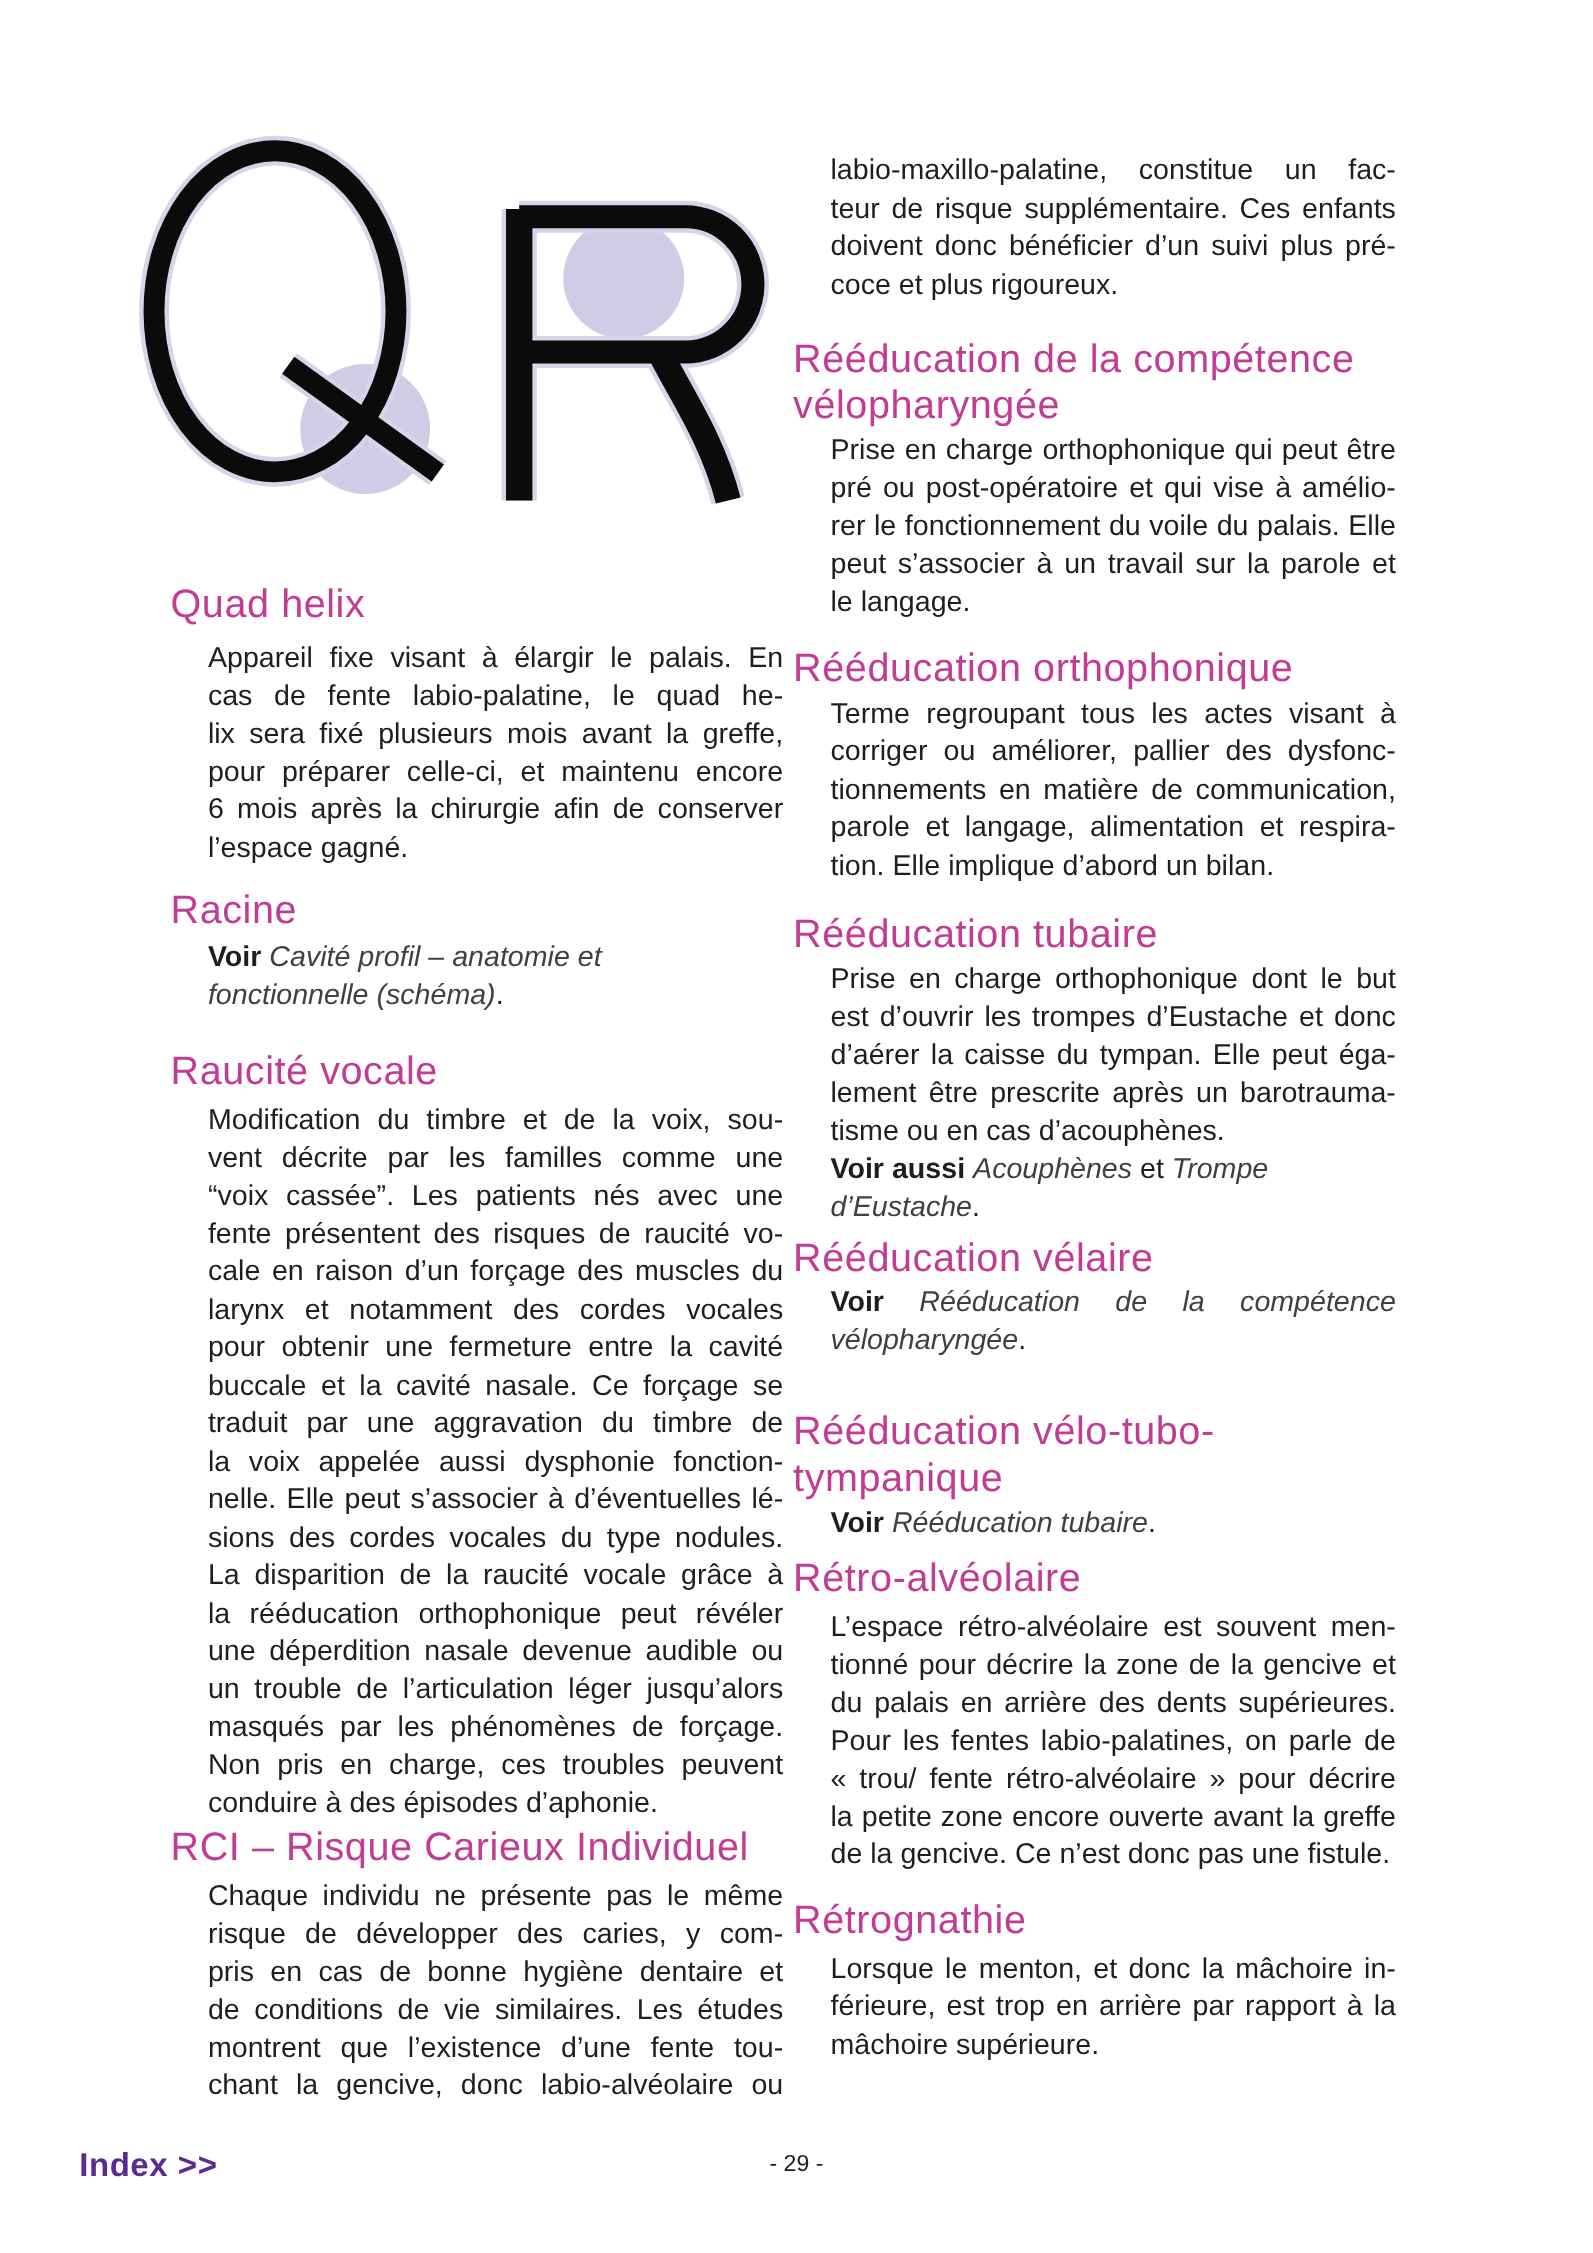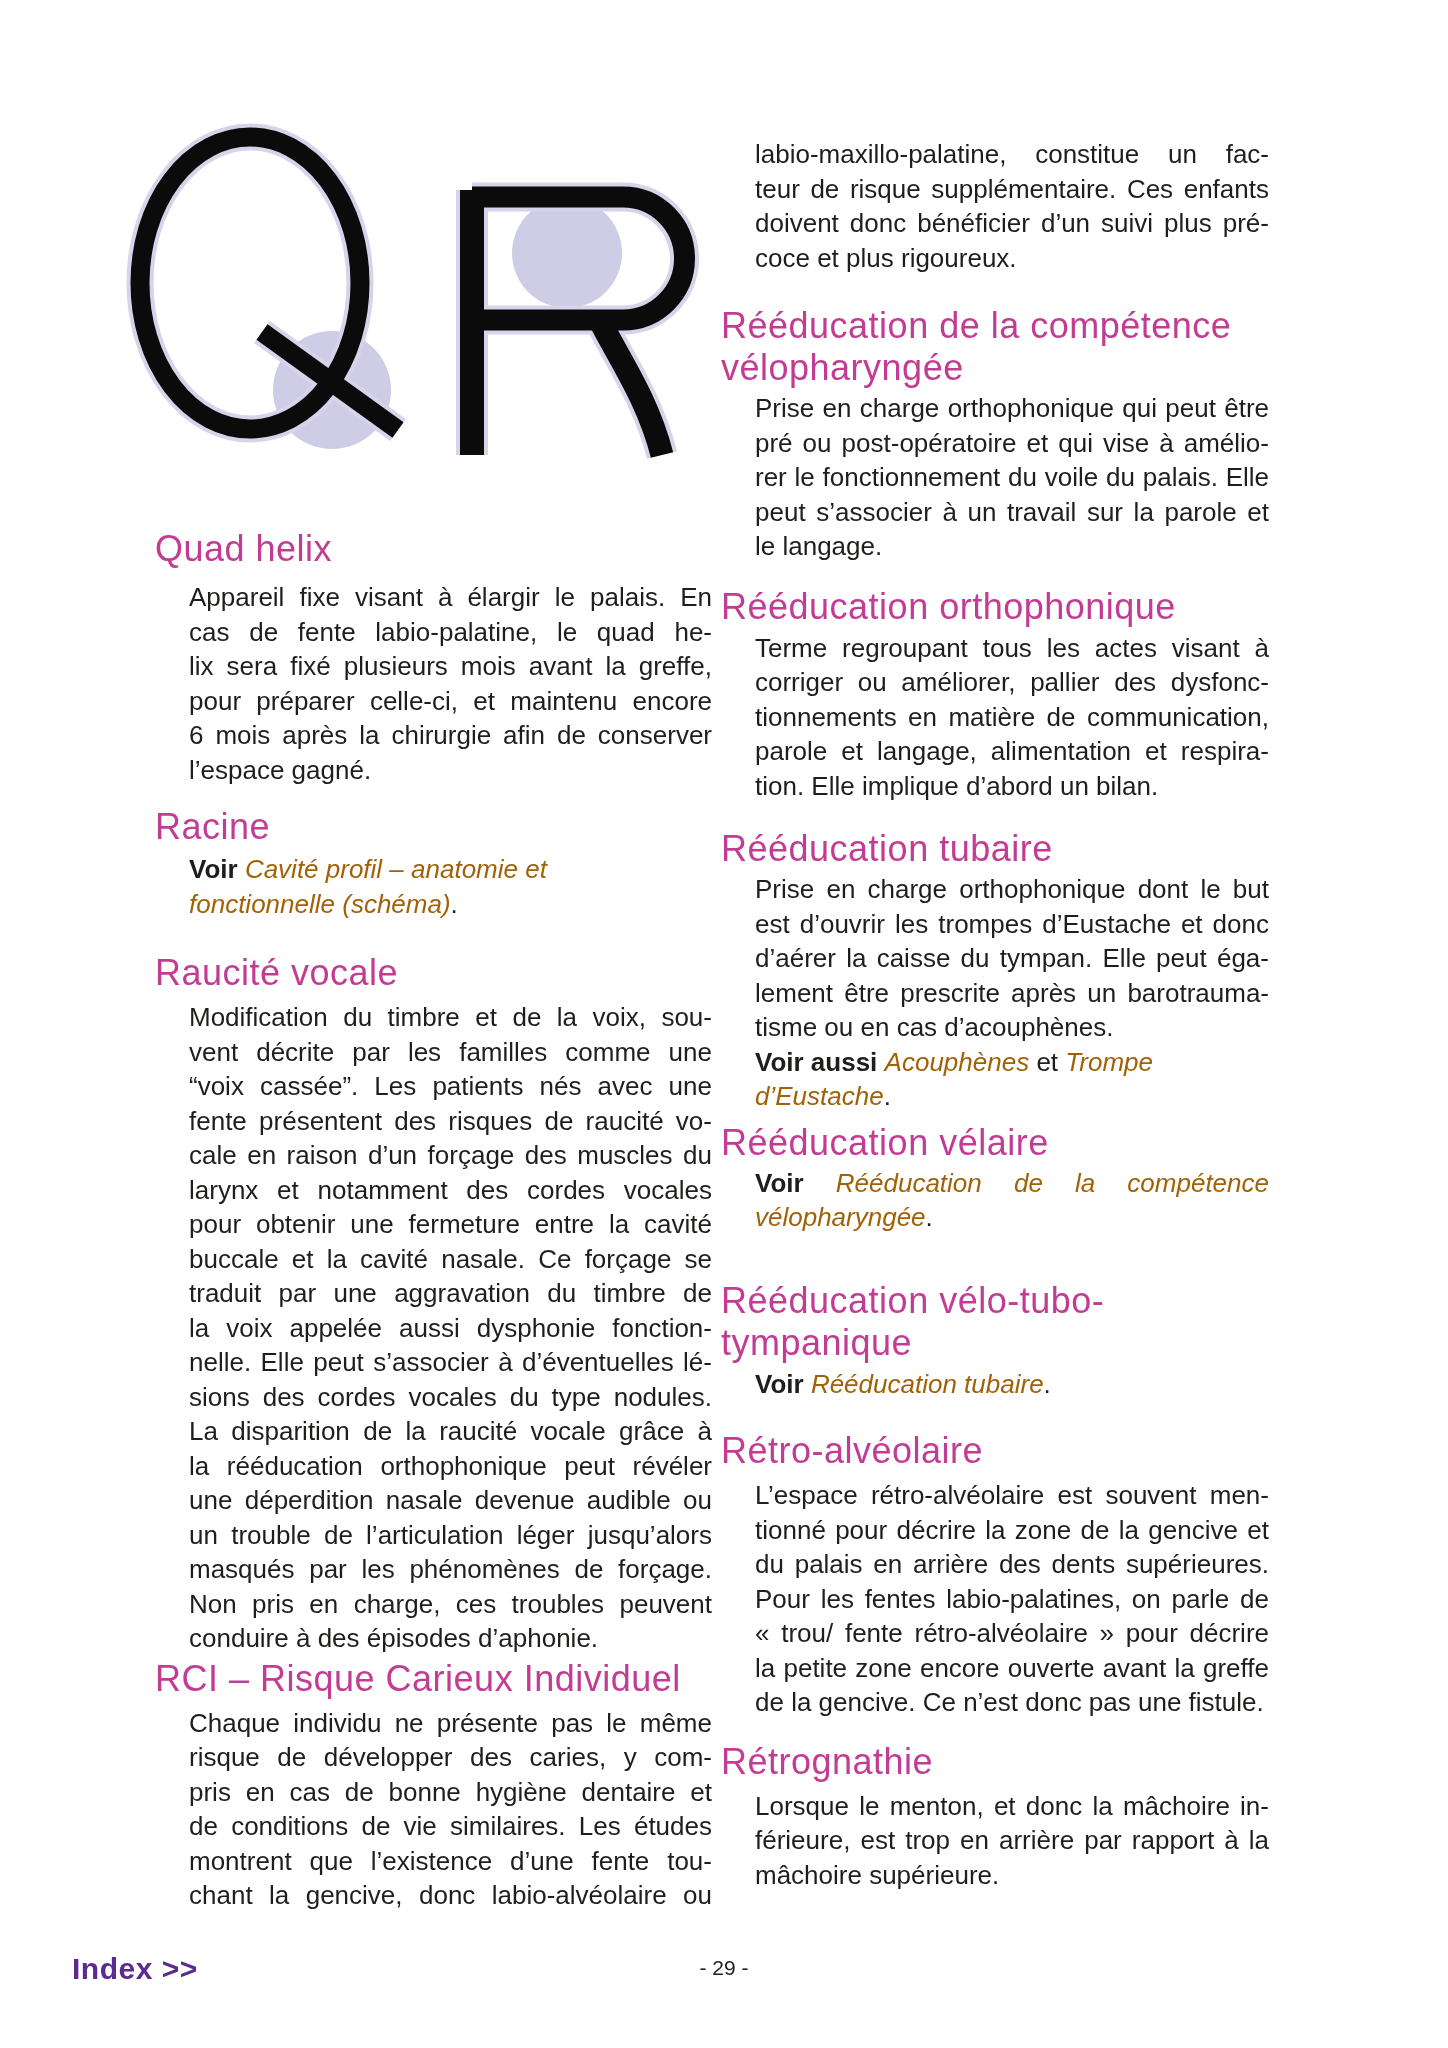--- a/index.html
+++ b/index.html
@@ -8,21 +8,21 @@
   .col{position:absolute}
   .col-left{left:155px;top:528px;width:557px}
   .col-right{left:721px;top:137px;width:548px}
   .heading{color:#c23c94;font-size:36px;line-height:42px;font-weight:400;letter-spacing:.5px;white-space:nowrap}
   .heading .ln{white-space:nowrap;text-align:left}
   .body-block{margin-left:34px;font-size:26px;line-height:34.5px;color:#1e1e1c}
   .para .ln{text-align:justify;text-align-last:justify}
   .para .ln:last-child{text-align-last:auto}
   .para.cont .ln:last-child{text-align-last:justify}
   .voir{font-weight:700;color:#1e1e1c;font-style:normal}
-  .ref{color:#a16207;font-style:italic}
+  .ref{color:#404040;font-style:italic}
   .dot{color:#1e1e1c;font-style:normal}
   .jl{text-align:justify;text-align-last:justify}
   .vline{text-align:left}
   .footer-index{position:absolute;left:72px;top:1952px;font-size:30px;font-weight:700;color:#5b2b8f;letter-spacing:.5px}
   .page-number{position:absolute;left:0;top:1956px;width:100%;text-align:center;font-size:21px;color:#1e1e1c}
   .dropcaps{position:absolute;left:100px;top:100px;width:620px;height:380px}
 </style>
 </head>
 <body>
 
@@ -161,21 +161,21 @@
     </div>
 
     <div class="heading" style="margin-top:45px">
         <div class="ln">Rééducation vélo-tubo-</div>
         <div class="ln">tympanique</div>
       </div>
     <div class="body-block" style="margin-top:3px">
       <div class="vline"><span class="voir">Voir</span> <span class="ref">Rééducation tubaire</span><span class="dot">.</span></div>
     </div>
 
-    <div class="heading" style="margin-top:29px">
+    <div class="heading" style="margin-top:12px">
         <div class="ln">Rétro-alvéolaire</div>
       </div>
     <div class="body-block para" style="margin-top:6px">
         <div class="ln">L’espace rétro-alvéolaire est souvent men-</div>
         <div class="ln">tionné pour décrire la zone de la gencive et</div>
         <div class="ln">du palais en arrière des dents supérieures.</div>
         <div class="ln">Pour les fentes labio-palatines, on parle de</div>
         <div class="ln">« trou/ fente rétro-alvéolaire » pour décrire</div>
         <div class="ln">la petite zone encore ouverte avant la greffe</div>
         <div class="ln">de la gencive. Ce n’est donc pas une fistule.</div>

